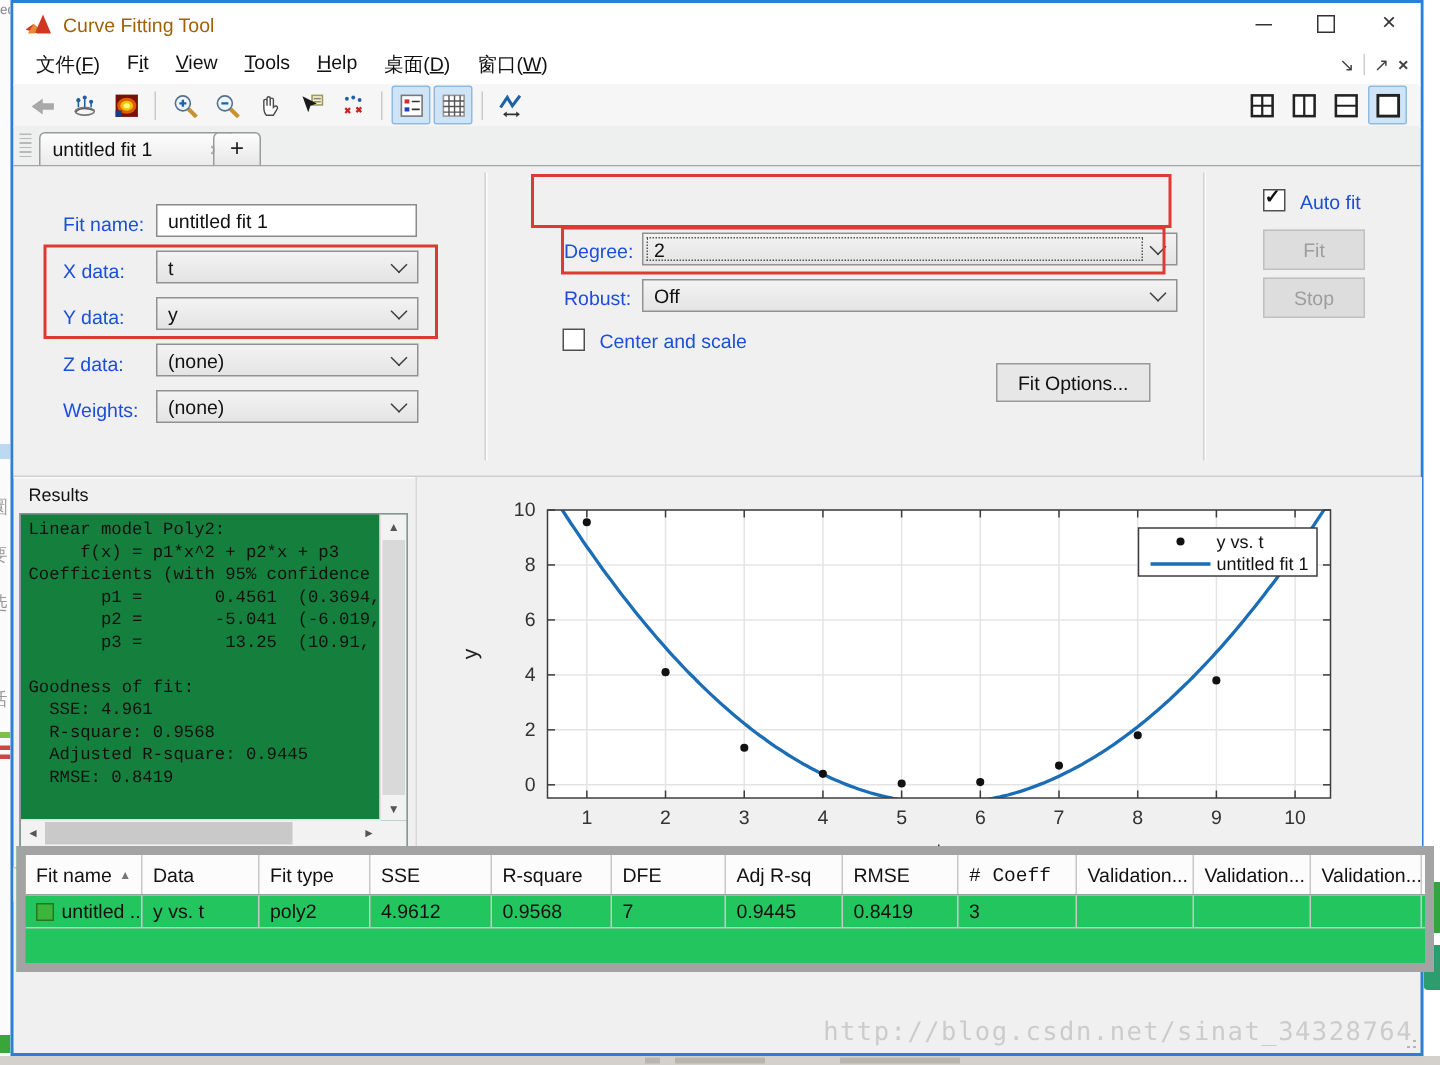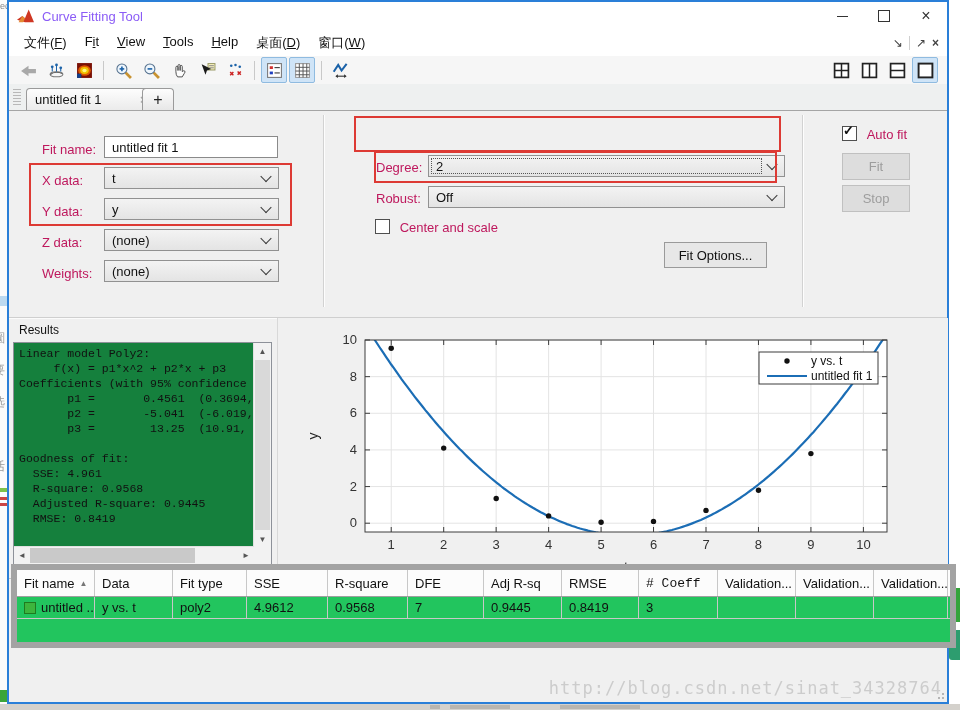--- a/index.html
+++ b/index.html
@@ -12,21 +12,21 @@
   .frag-ed{position:absolute;left:0;top:1px;font-size:9px;color:#888}
   .frag-bar{position:absolute;left:0;width:7px}
   .desktop-right{position:absolute;left:949px;top:0;width:11px;height:710px;background:#fff;overflow:hidden}
   .leaf{position:absolute;left:0;background:#35a43b;border-radius:3px 0 0 3px}
   .desktop-bottom{position:absolute;left:0;top:704px;width:960px;height:6px;background:#d4d1cc}
   .desktop-bottom i{position:absolute;top:1px;height:4px;background:#b9b6b0;display:block}
   
   .window{position:absolute;left:7px;top:0;width:938px;height:700px;border:2px solid #2a7fd8;background:#f0f0f0}
   .titlebar{position:absolute;left:0;top:0;right:0;height:28px;background:#fff;display:flex;align-items:center}
   .app-icon{width:17px;height:15px;margin:0 8px 0 8px}
-  .title-text{font-size:13px;color:#8b5cf6}
+  .title-text{font-size:13px;color:#a16207}
   .win-controls{margin-left:auto;display:flex;height:100%}
   .win-btn{width:42px;display:flex;align-items:center;justify-content:center;color:#333;font-size:14px}
   .min-glyph{width:11px;height:1px;background:#333;display:block}
   .max-glyph{width:10px;height:10px;border:1px solid #333;display:block}
   
   .menubar{position:absolute;left:0;top:28px;right:0;height:26px;background:#fff;display:flex;align-items:center;padding-left:6px;border-bottom:1px solid #ececec}
   .menu-item{padding:3px 9px;cursor:default;white-space:nowrap}
   .menu-dock{margin-left:auto;display:flex;align-items:center;gap:6px;padding-right:8px;color:#444;font-size:12px}
   .menu-dock .sep{width:1px;height:14px;background:#cfcfcf}
   
@@ -36,21 +36,21 @@
   .tb-sep{width:1px;height:19px;background:#c9c9c9;margin:0 5px}
   .tb-right{margin-left:auto;display:flex;align-items:center;padding-right:8px}
   
   .tabbar{position:absolute;left:0;top:82px;right:0;height:26px;background:#eef0f0;border-bottom:1px solid #a5a5a5}
   .tab-grip{position:absolute;left:4px;top:5px;width:8px;height:17px;background:repeating-linear-gradient(#b8b8b8 0 1px,transparent 1px 3px)}
   .tab{position:absolute;left:17px;top:4px;width:112px;height:21px;background:linear-gradient(#fdfdfd,#ebebeb);border:1px solid #9a9a9a;border-bottom:none;border-radius:4px 4px 0 0;display:flex;align-items:center;padding:0 8px;font-size:13px}
   .tab-close{margin-left:auto;color:#a9a9a9;font-weight:bold;font-size:12px}
   .tab-plus{position:absolute;left:133px;top:4px;width:30px;height:21px;background:linear-gradient(#fdfdfd,#e7e7e7);border:1px solid #9a9a9a;border-bottom:none;border-radius:4px 4px 0 0;display:flex;align-items:center;justify-content:center;font-size:16px;color:#222}
   
   .fitpane{position:absolute;left:0;top:109px;right:0;height:206px;background:#f0f0f0}
-  .flabel{position:absolute;font-size:13px;color:#be185d;white-space:nowrap}
+  .flabel{position:absolute;font-size:13px;color:#1d4ed8;white-space:nowrap}
   .textinput{position:absolute;background:#fff;border:1px solid #8a8a8a;display:flex;align-items:center;padding:0 7px;font-size:13px}
   .combo{position:absolute;background:linear-gradient(#f3f3f3,#e4e4e4);border:1px solid #919191;display:flex;align-items:center;padding:0 24px 0 7px;font-size:13px}
   .combo .chev{position:absolute;right:8px;top:50%;width:7px;height:7px;border-right:1.5px solid #3c3c3c;border-bottom:1.5px solid #3c3c3c;transform:translateY(-68%) rotate(45deg)}
   .combo-focus{position:absolute;left:2px;top:2px;bottom:2px;right:22px;border:1px dotted #555;pointer-events:none}
   .checkbox{width:13px;height:13px;border:1px solid #4f4f4f;background:#fff;display:inline-block;position:relative;vertical-align:-2px}
   .checkbox.checked::after{content:"✓";position:absolute;left:0px;top:-4px;font-size:13px;font-weight:bold;color:#111}
   .btn{position:absolute;background:#e7e7e7;border:1px solid #9a9a9a;display:flex;align-items:center;justify-content:center;font-size:13px}
   .btn.disabled{background:#dddddd;border-color:#c0c0c0;color:#9d9d9d}
   .vsep{position:absolute;width:1px;background:#d2d2d2;box-shadow:1px 0 0 #fdfdfd}
   .red-annot{position:absolute;border:2px solid #dd3a34;pointer-events:none;z-index:5}

